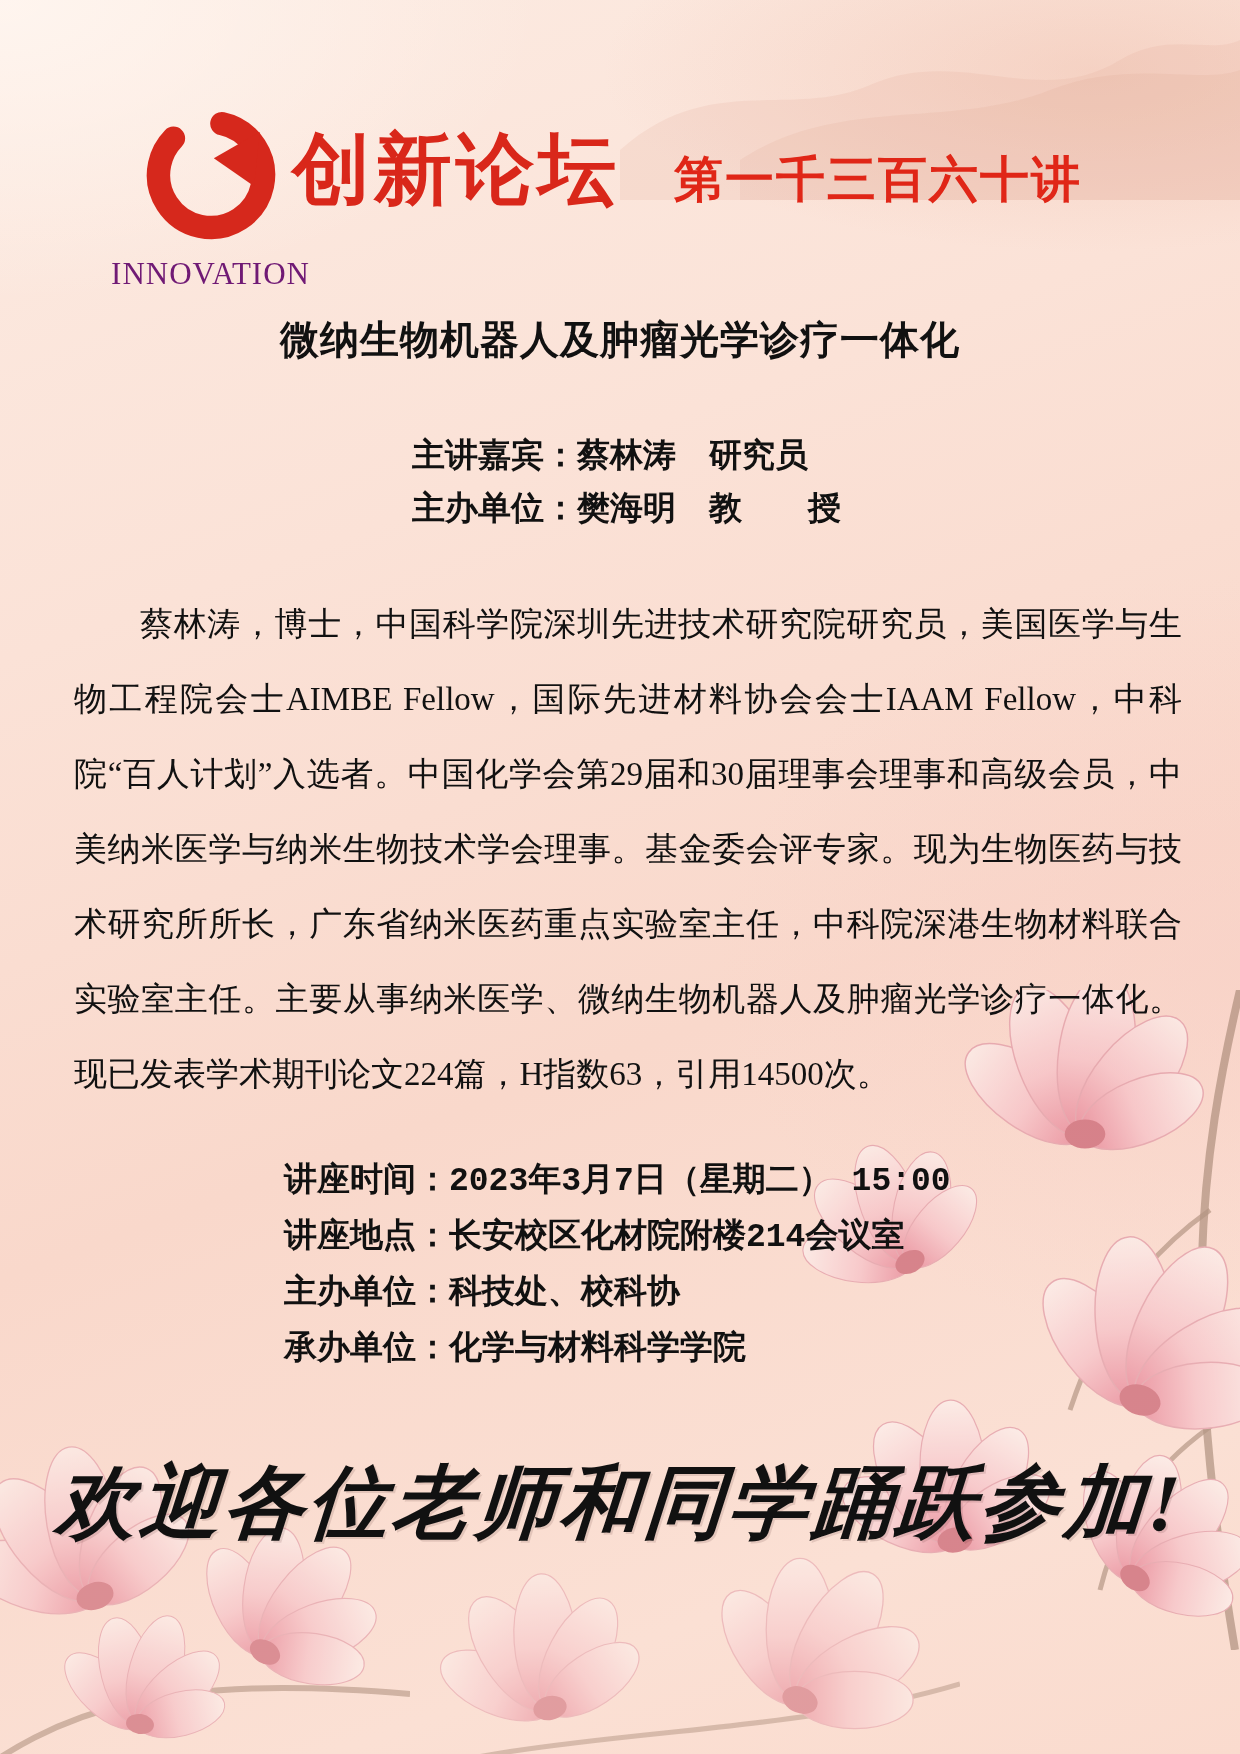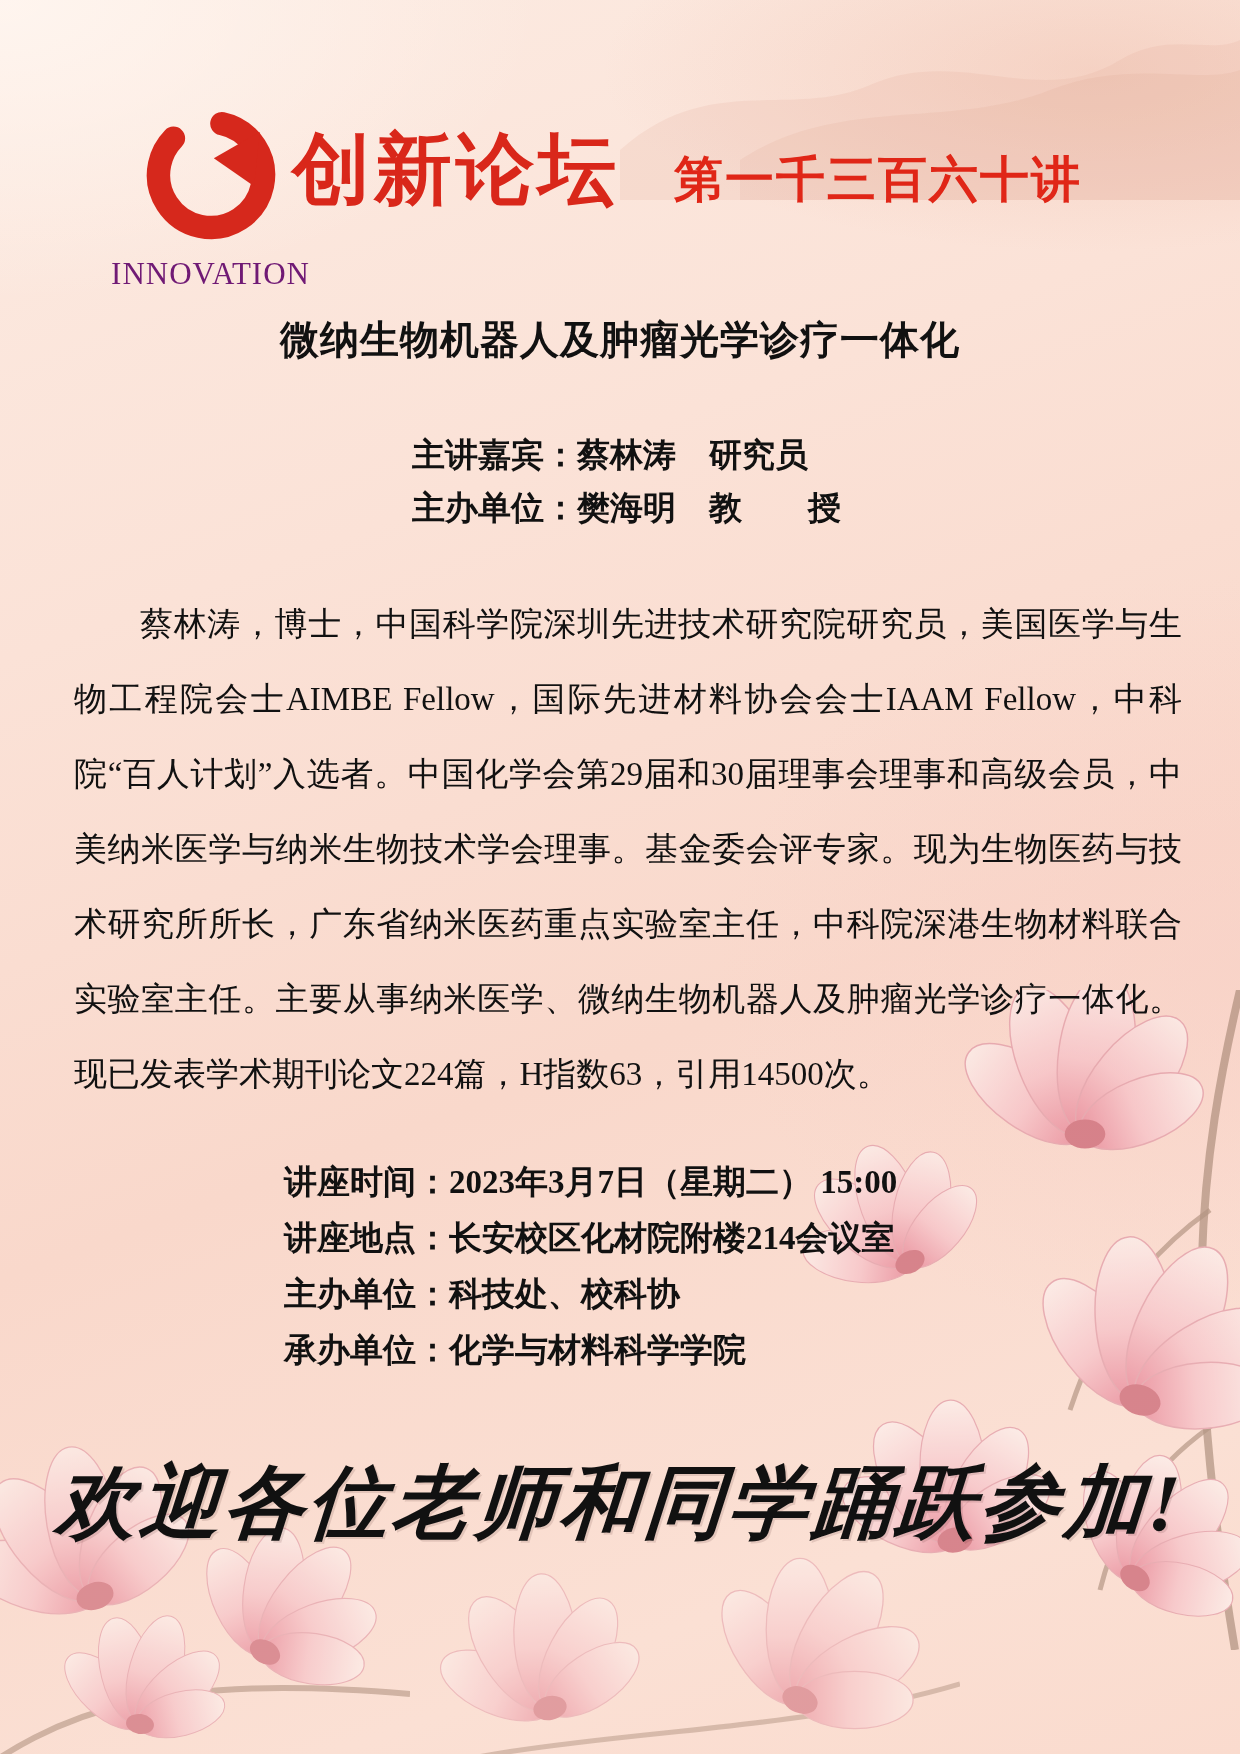--- a/index.html
+++ b/index.html
@@ -60,21 +60,21 @@
 
   
   .bio {
     margin: 52px 58px 0 74px;
     font-size: 33px; line-height: 75px;
     text-align: justify;
     text-indent: 2em;
   }
 
   
-  .details { margin: 42px 0 0 284px; }
+  .details { margin: 42px 0 0 284px; font-family: Liberation Mono, monospace; }
   .detail-row { font-size: 33px; font-weight: 700; line-height: 56px; white-space: nowrap; }
 
   
   .welcome {
     margin-top: 72px;
     text-align: center;
     font-size: 80px; font-weight: 900; font-style: italic;
     letter-spacing: 4px;
     transform: skewX(-4deg);
     text-shadow: 2px 2px 0 rgba(60,20,20,0.12);

